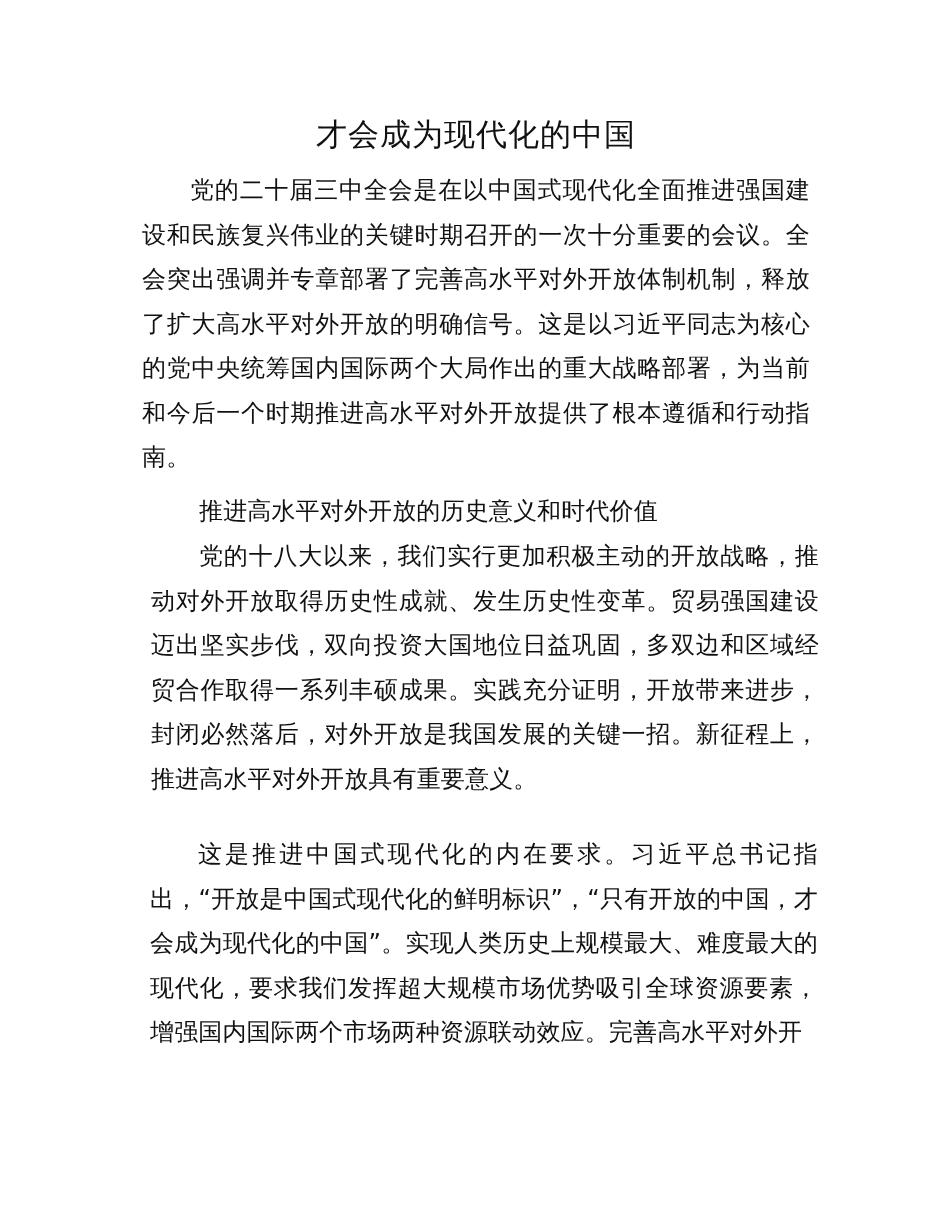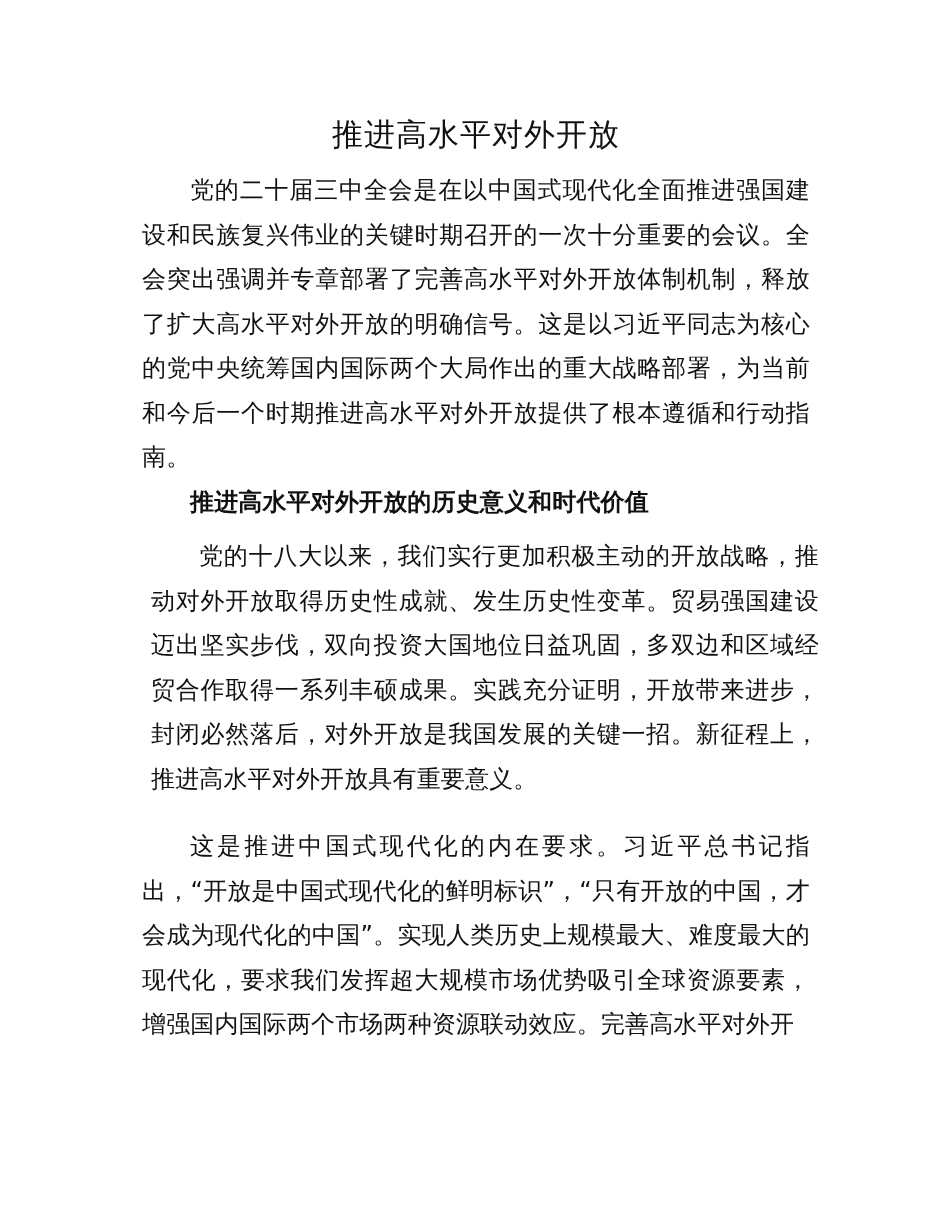--- a/index.html
+++ b/index.html
@@ -9,18 +9,18 @@
   .title { position: absolute; left: 0; width: 668px; top: 112px; text-align: center;
            font-size: 31px; line-height: 44px; letter-spacing: 1px; }
   .para { position: absolute; left: 0; width: 668px; font-size: 24px; line-height: 44.5px;
           text-align: justify; text-align-last: left; letter-spacing: 0.15px; }
   .indent { text-indent: 48px; }
 </style>
 </head>
 <body>
 
 <div class="page">
-  <div class="title">推进高水平对外开放</div>
+  <div class="title">才会成为现代化的中国</div>
   <p class="para indent" style="margin:0; top:168px;">党的二十届三中全会是在以中国式现代化全面推进强国建设和民族复兴伟业的关键时期召开的一次十分重要的会议。全会突出强调并专章部署了完善高水平对外开放体制机制，释放了扩大高水平对外开放的明确信号。这是以习近平同志为核心的党中央统筹国内国际两个大局作出的重大战略部署，为当前和今后一个时期推进高水平对外开放提供了根本遵循和行动指南。</p>
-  <p class="para indent" style="margin:0; top:480px;font-weight:bold;">推进高水平对外开放的历史意义和时代价值</p>
+  <p class="para indent" style="margin:9px; top:480px;">推进高水平对外开放的历史意义和时代价值</p>
   <p class="para indent" style="margin:9px; top:525px;">党的十八大以来，我们实行更加积极主动的开放战略，推动对外开放取得历史性成就、发生历史性变革。贸易强国建设迈出坚实步伐，双向投资大国地位日益巩固，多双边和区域经贸合作取得一系列丰硕成果。实践充分证明，开放带来进步，封闭必然落后，对外开放是我国发展的关键一招。新征程上，推进高水平对外开放具有重要意义。</p>
-  <p class="para indent" style="margin:0; top:824px;">这是推进中国式现代化的内在要求。习近平总书记指出，“开放是中国式现代化的鲜明标识”，“只有开放的中国，才会成为现代化的中国”。实现人类历史上规模最大、难度最大的现代化，要求我们发挥超大规模市场优势吸引全球资源要素，增强国内国际两个市场两种资源联动效应。完善高水平对外开</p>
+  <p class="para indent" style="margin:8px; top:824px;">这是推进中国式现代化的内在要求。习近平总书记指出，“开放是中国式现代化的鲜明标识”，“只有开放的中国，才会成为现代化的中国”。实现人类历史上规模最大、难度最大的现代化，要求我们发挥超大规模市场优势吸引全球资源要素，增强国内国际两个市场两种资源联动效应。完善高水平对外开</p>
 </div>
 
 </body></html>

